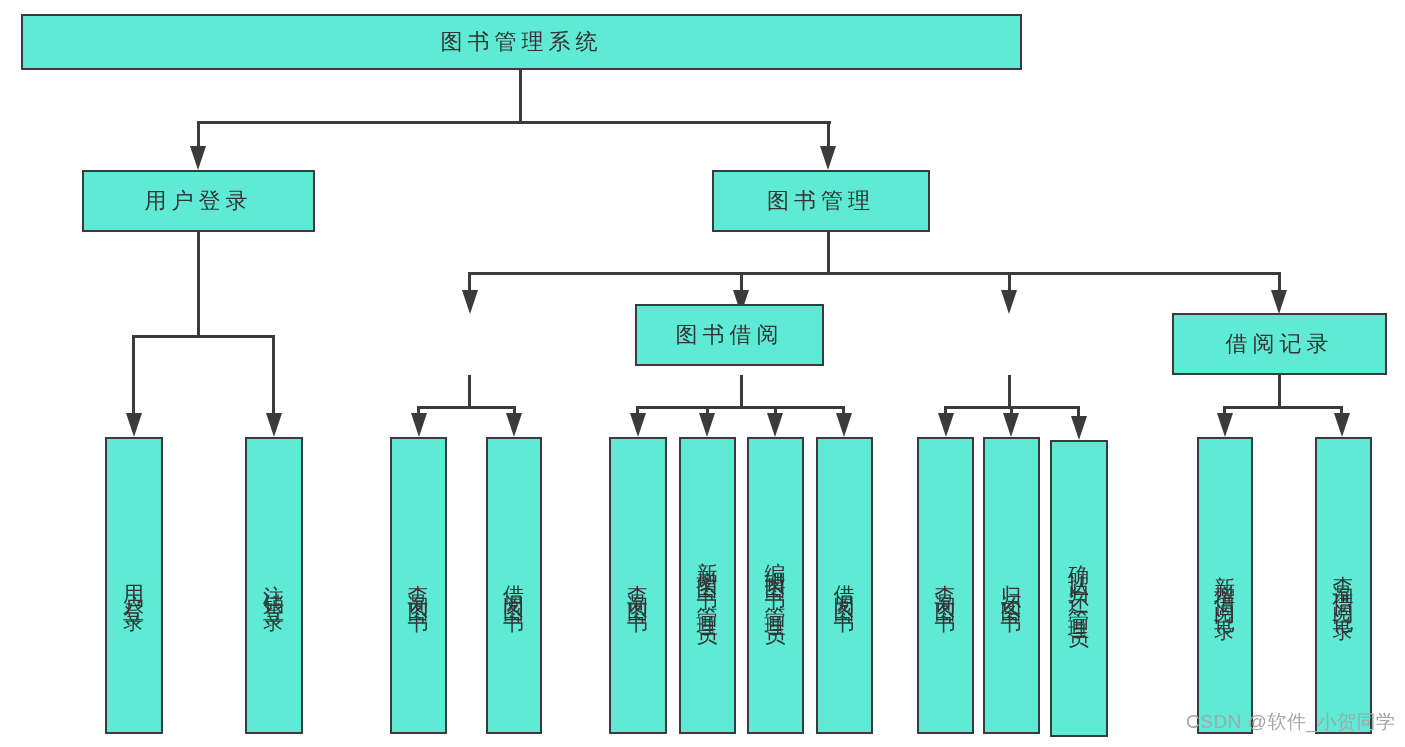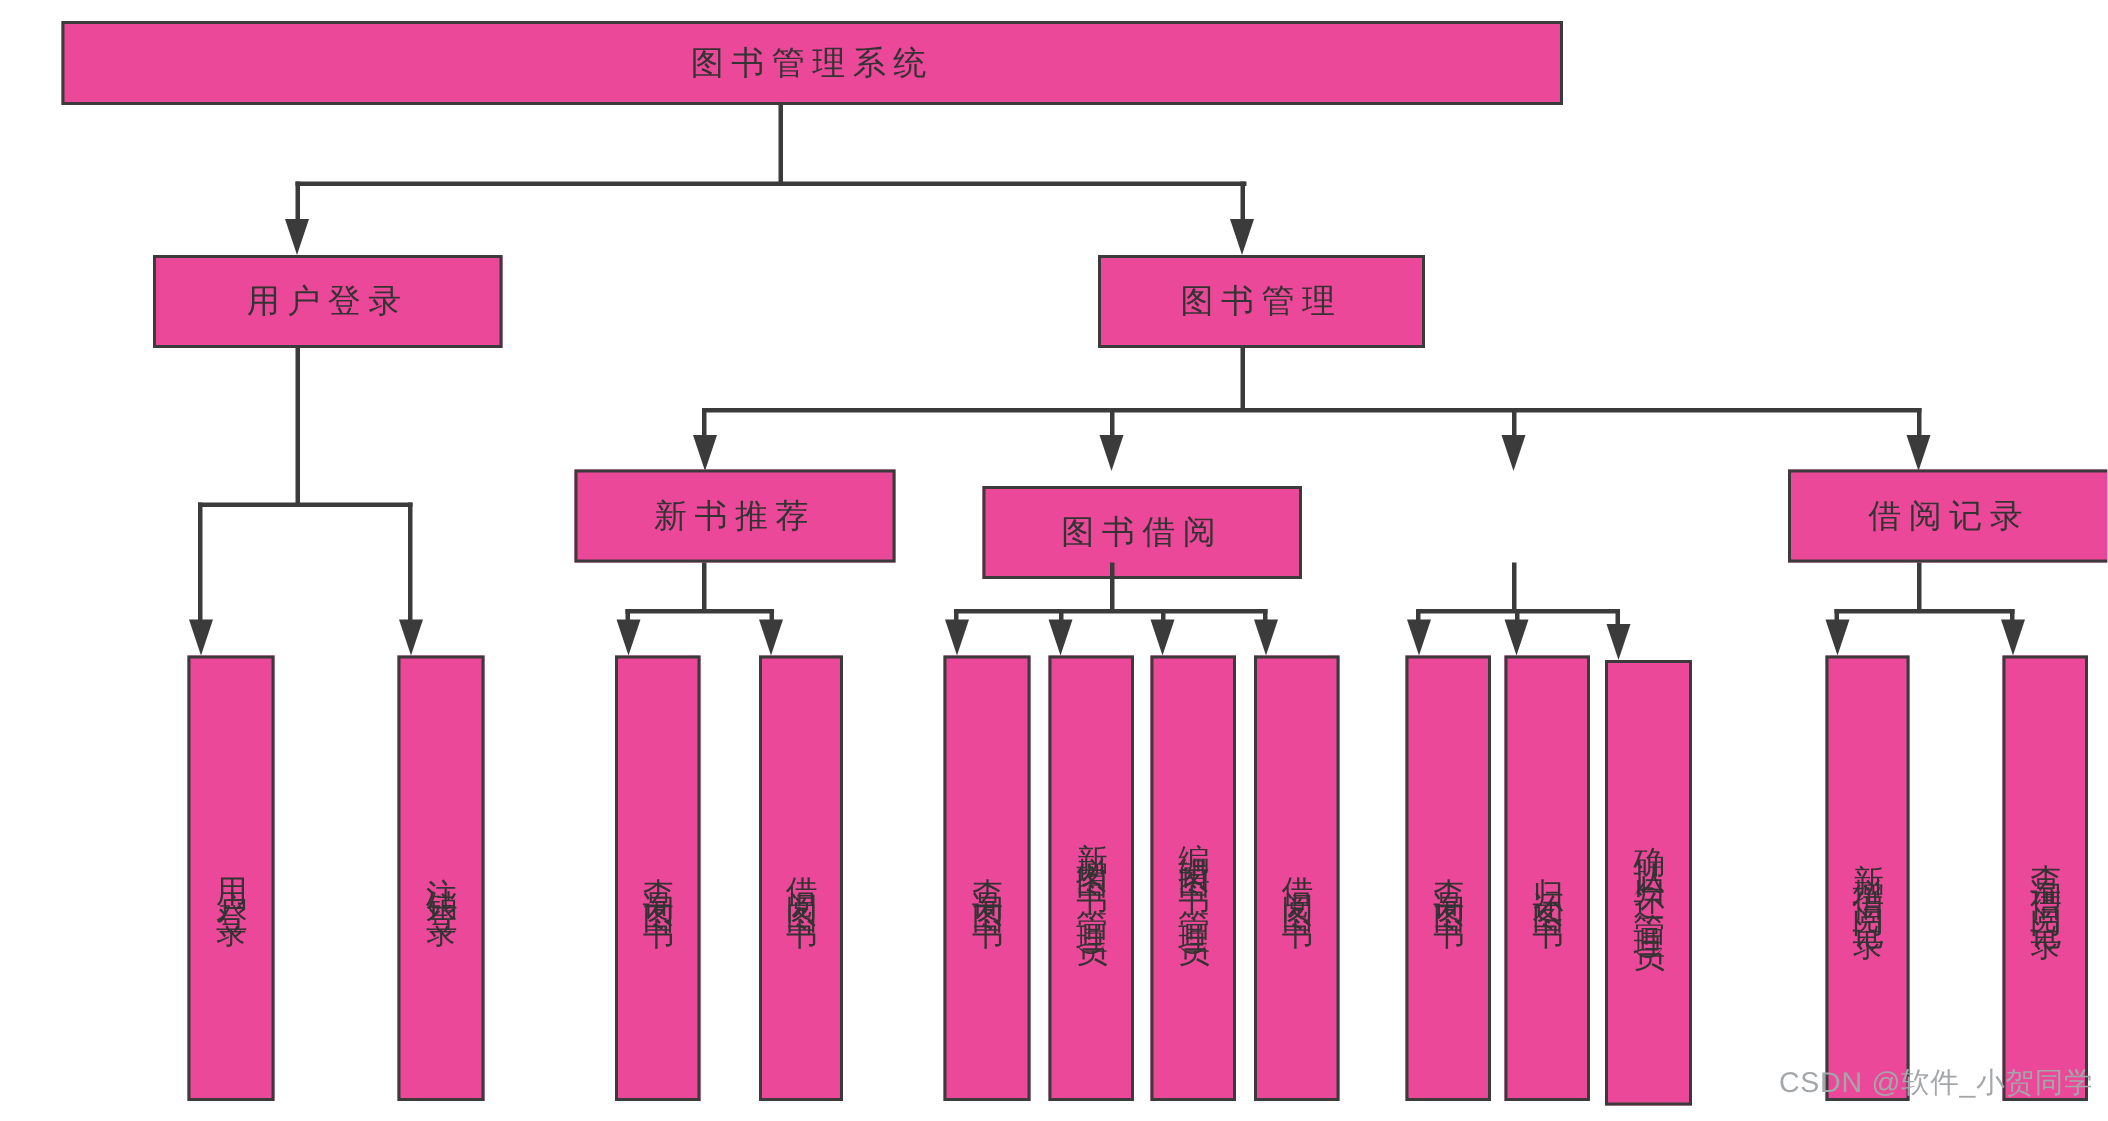--- a/index.html
+++ b/index.html
@@ -7,22 +7,22 @@
     --text:#333333;
     --bg:#ffffff;
     --wm:#a4a7aa;
   }
   html,body{margin:0;padding:0;background:var(--bg);}
   .canvas{
     position:relative;width:1405px;height:747px;background:var(--bg);
     font-family:"Liberation Sans",sans-serif;color:var(--text);overflow:hidden;
   }
   .box{
-    position:absolute;background:#ec4899;border:2.5px solid var(--line);
-    box-sizing:border-box;display:flex;align-items:center;justify-content:center;margin-left:20px;
+    position:absolute;background:#5eead4;border:2.5px solid var(--line);
+    box-sizing:border-box;display:flex;align-items:center;justify-content:center;
   }
   .hbox{font-size:22px;letter-spacing:5px;white-space:nowrap;}
   .vbox{
     writing-mode:vertical-rl;text-orientation:mixed;
     font-size:21px;letter-spacing:9px;line-height:1;
   }
   .hline{position:absolute;height:3px;background:var(--line);}
   .vline{position:absolute;width:3px;background:var(--line);}
   .arrow{
     position:absolute;width:0;height:0;
@@ -62,22 +62,21 @@
   <div class="hline" style="left:468px;top:272px;width:813px"></div>
   <div class="vline" style="left:468px;top:272px;height:19px"></div>
   <div class="arrow" style="left:462px;top:290px"></div>
   <div class="vline" style="left:740px;top:272px;height:19px"></div>
   <div class="arrow" style="left:733px;top:290px"></div>
   <div class="vline" style="left:1008px;top:272px;height:19px"></div>
   <div class="arrow" style="left:1001px;top:290px"></div>
   <div class="vline" style="left:1278px;top:272px;height:19px"></div>
   <div class="arrow" style="left:1271px;top:290px"></div>
 
-  <div class="box hbox" style="left:363px;top:313px;width:214px;height:62px">新书推荐</div>
-  <div class="box hbox" style="left:635px;top:324px;width:213px;height:62px">图书借阅</div>
+  <div class="box hbox" style="left:635px;top:304px;width:189px;height:62px">图书借阅</div>
   <div class="box hbox" style="left:1172px;top:313px;width:215px;height:62px">借阅记录</div>
 
   <div class="vline" style="left:468px;top:375px;height:33px"></div>
   <div class="vline" style="left:740px;top:375px;height:33px"></div>
   <div class="vline" style="left:1008px;top:375px;height:33px"></div>
   <div class="vline" style="left:1278px;top:375px;height:33px"></div>
 
   <div class="hline" style="left:417px;top:406px;width:99px"></div>
   <div class="hline" style="left:636px;top:406px;width:209px"></div>
   <div class="hline" style="left:944px;top:406px;width:136px"></div>

